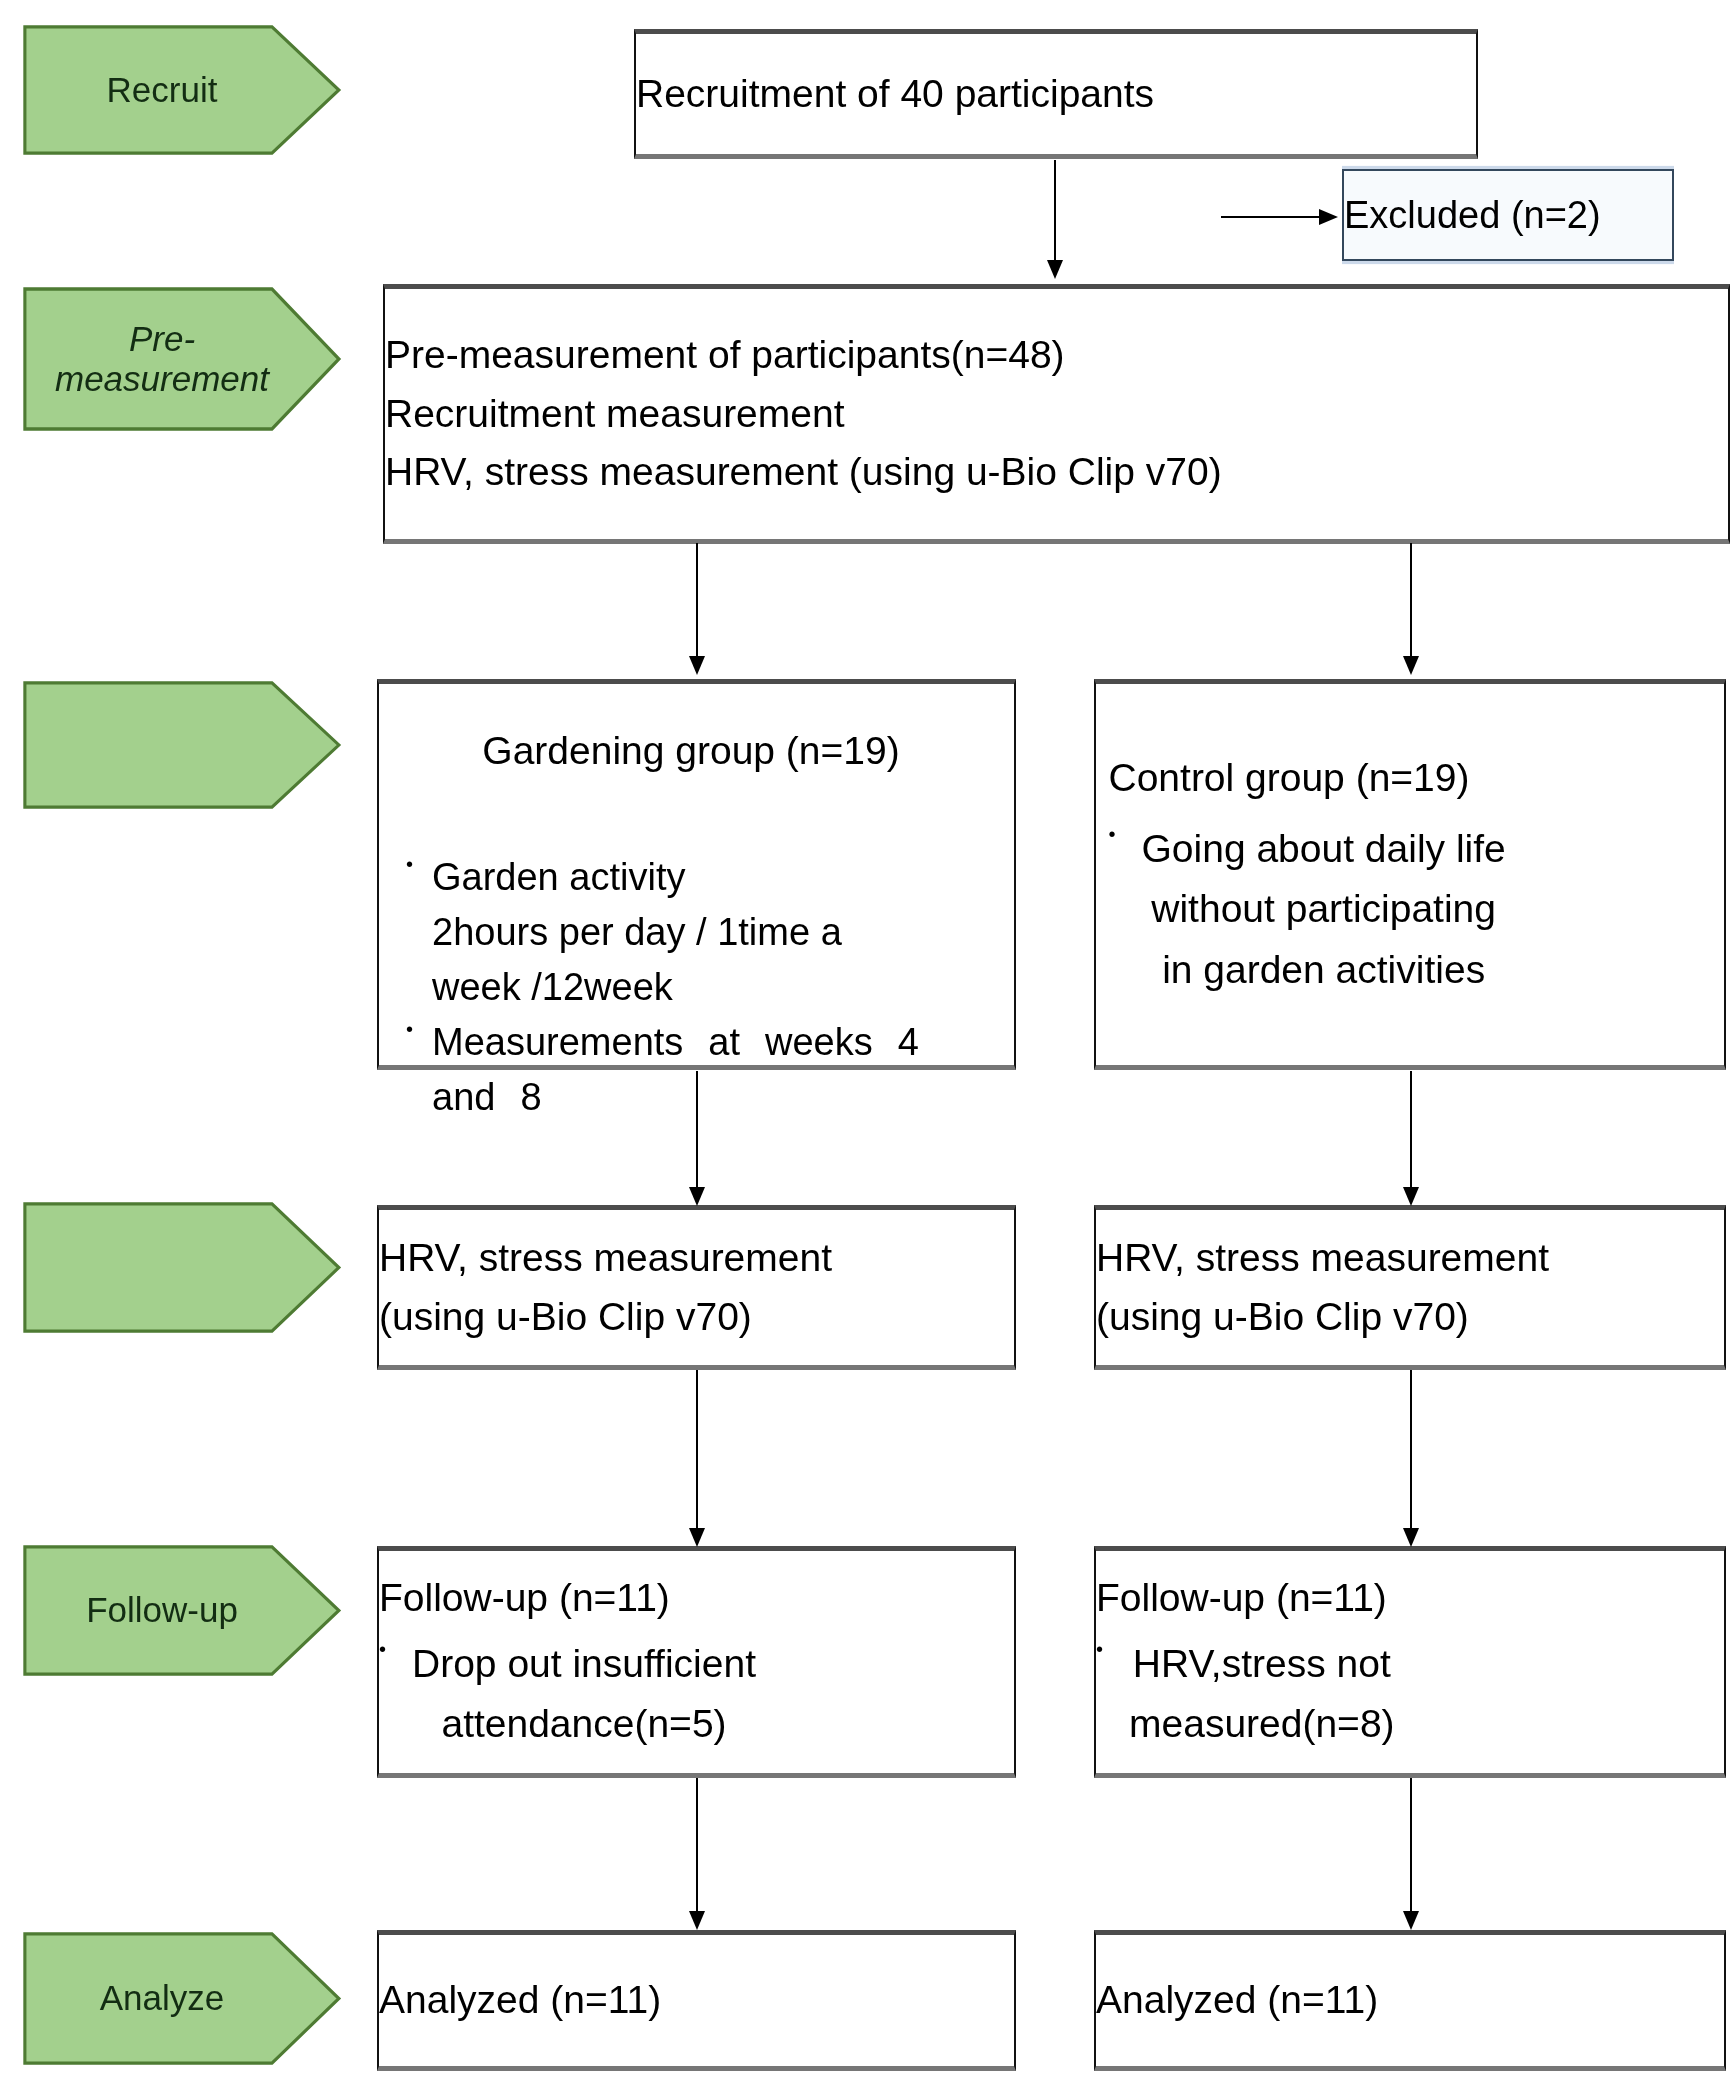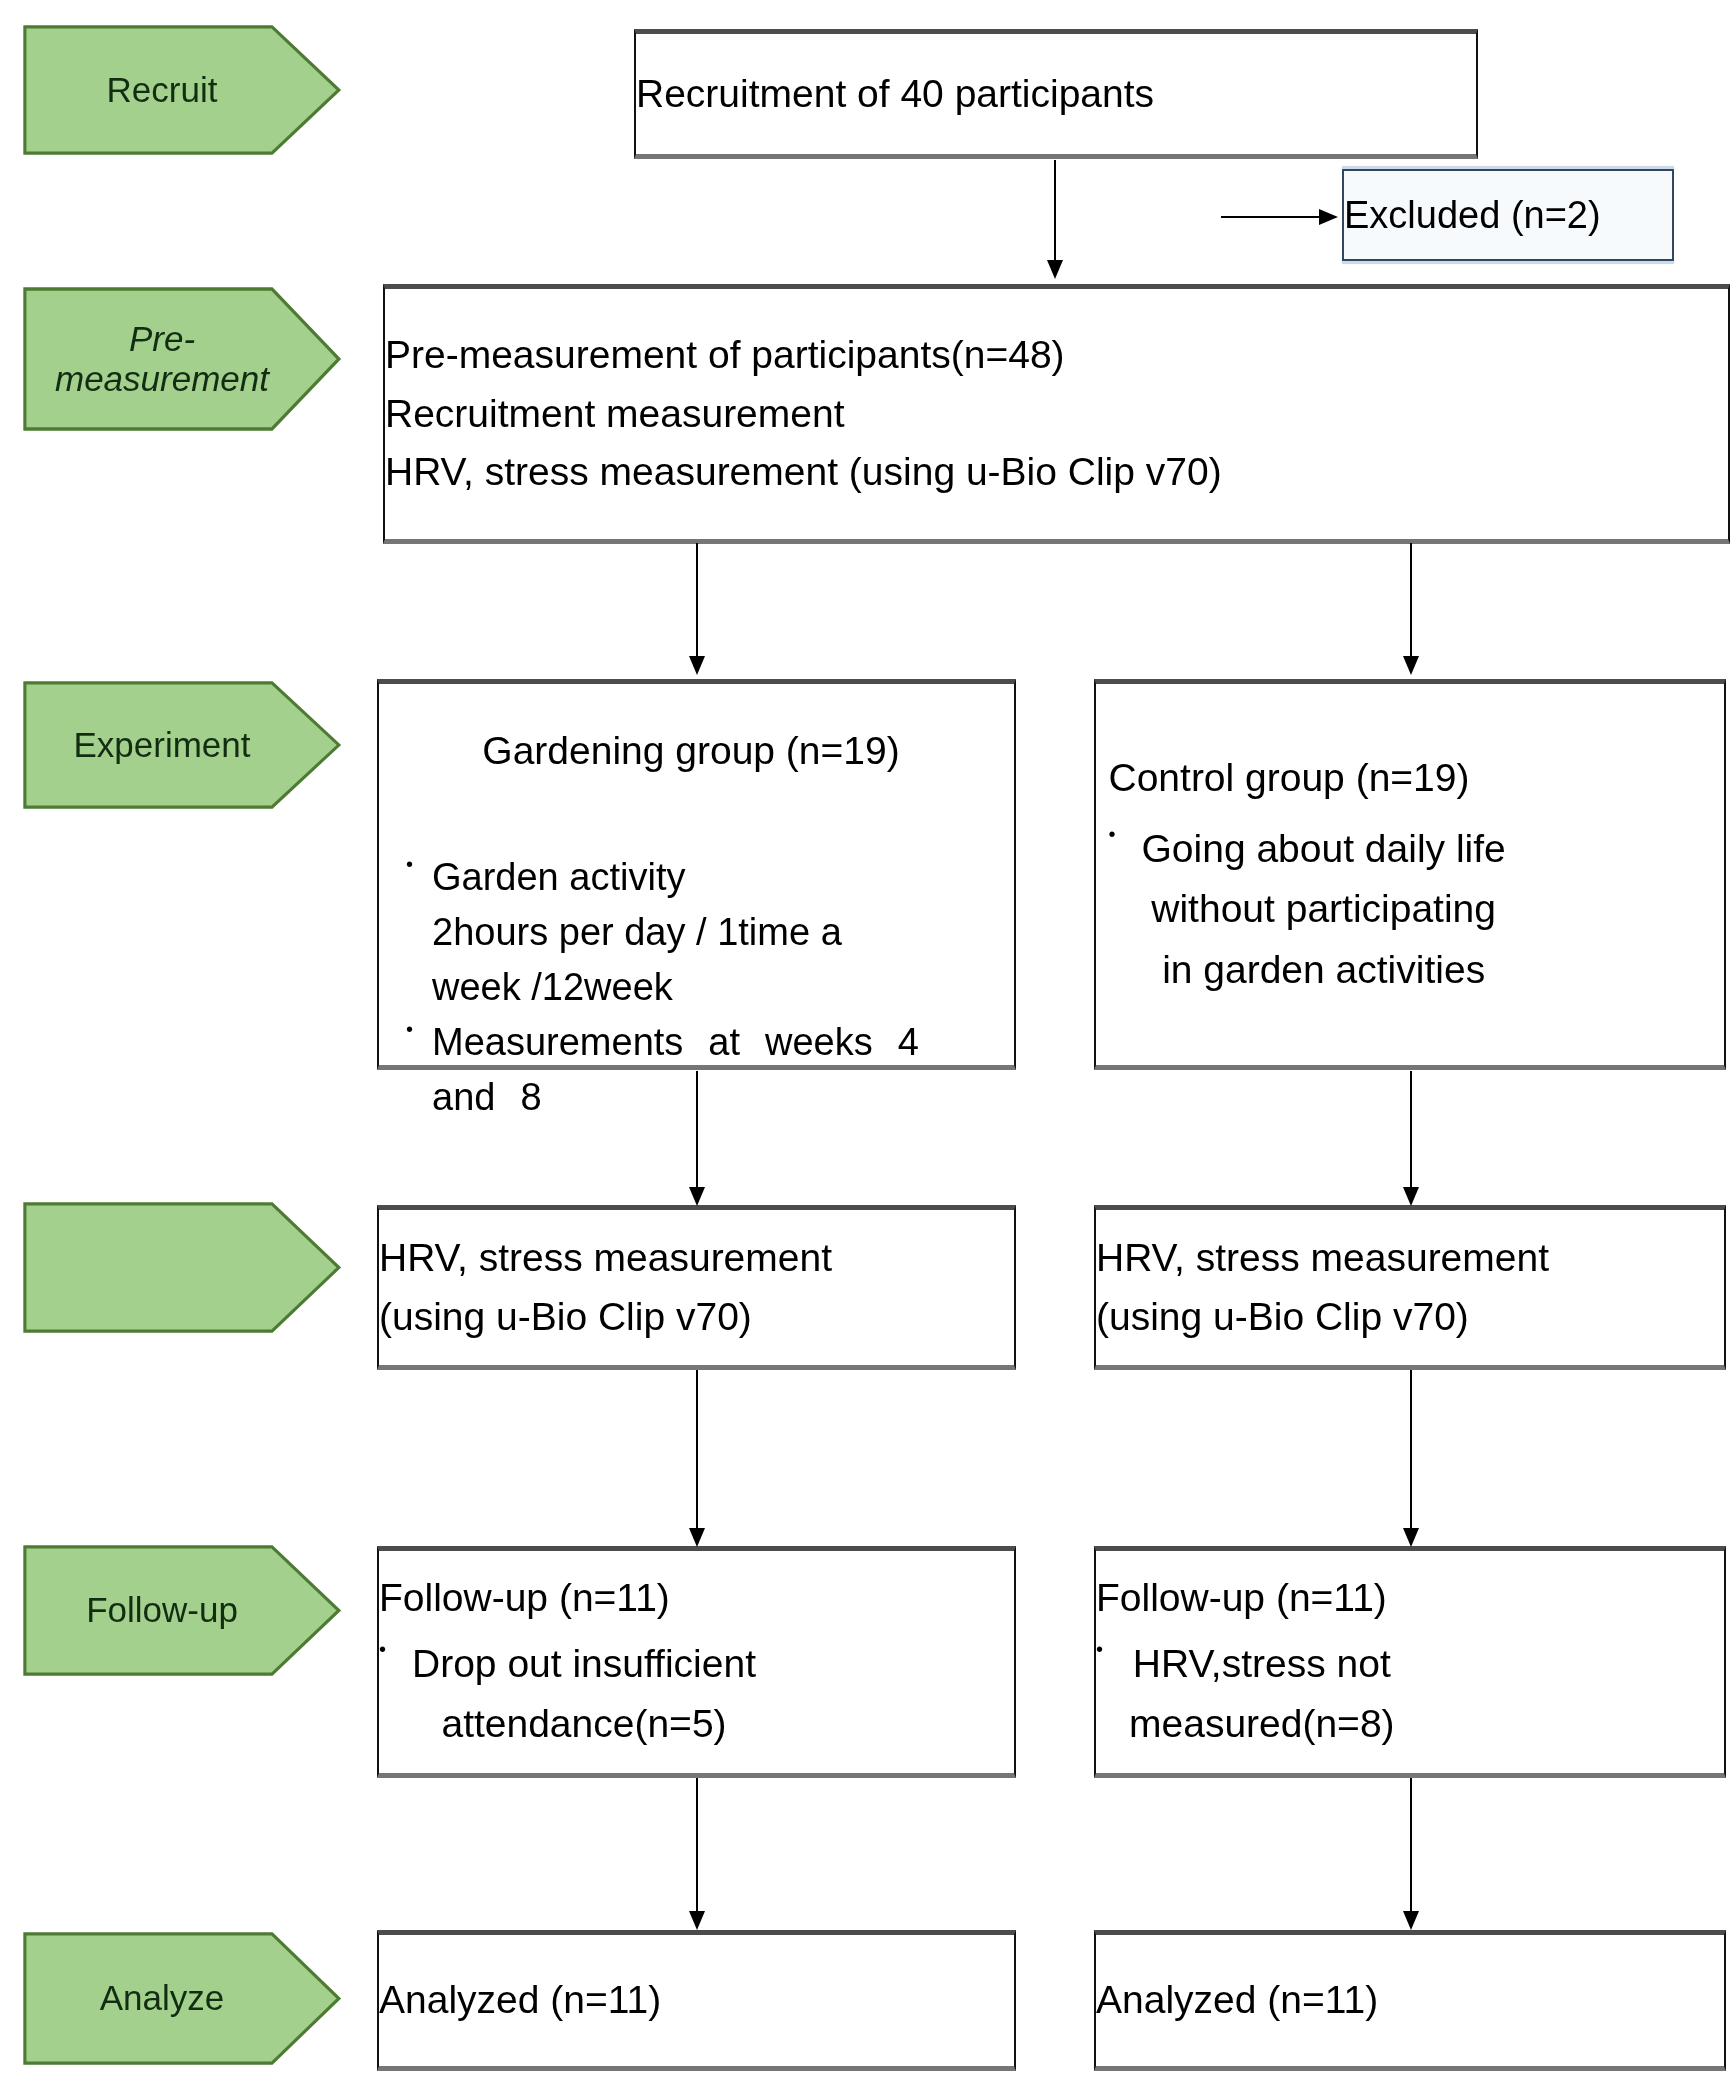--- a/index.html
+++ b/index.html
@@ -89,23 +89,20 @@
         <polygon points="3,3 398,3 505,104 398,205 3,205"></polygon>
       </svg>
     <div class="stage-label">
         <span>Pre-measurement</span>
       </div>
   </div>
   <div class="stage" style="top:681px;height:128px;">
     <svg viewBox="0 0 510 208" preserveAspectRatio="none">
         <polygon points="3,3 398,3 505,104 398,205 3,205"></polygon>
       </svg>
-    <div class="stage-label">
-        <span>Experiment</span>
-      </div>
   </div>
   <div class="stage" style="top:1202px;height:131px;">
     <svg viewBox="0 0 510 208" preserveAspectRatio="none">
         <polygon points="3,3 398,3 505,104 398,205 3,205"></polygon>
       </svg>
   </div>
   <div class="stage" style="top:1545px;height:131px;">
     <svg viewBox="0 0 510 208" preserveAspectRatio="none">
         <polygon points="3,3 398,3 505,104 398,205 3,205"></polygon>
       </svg>

